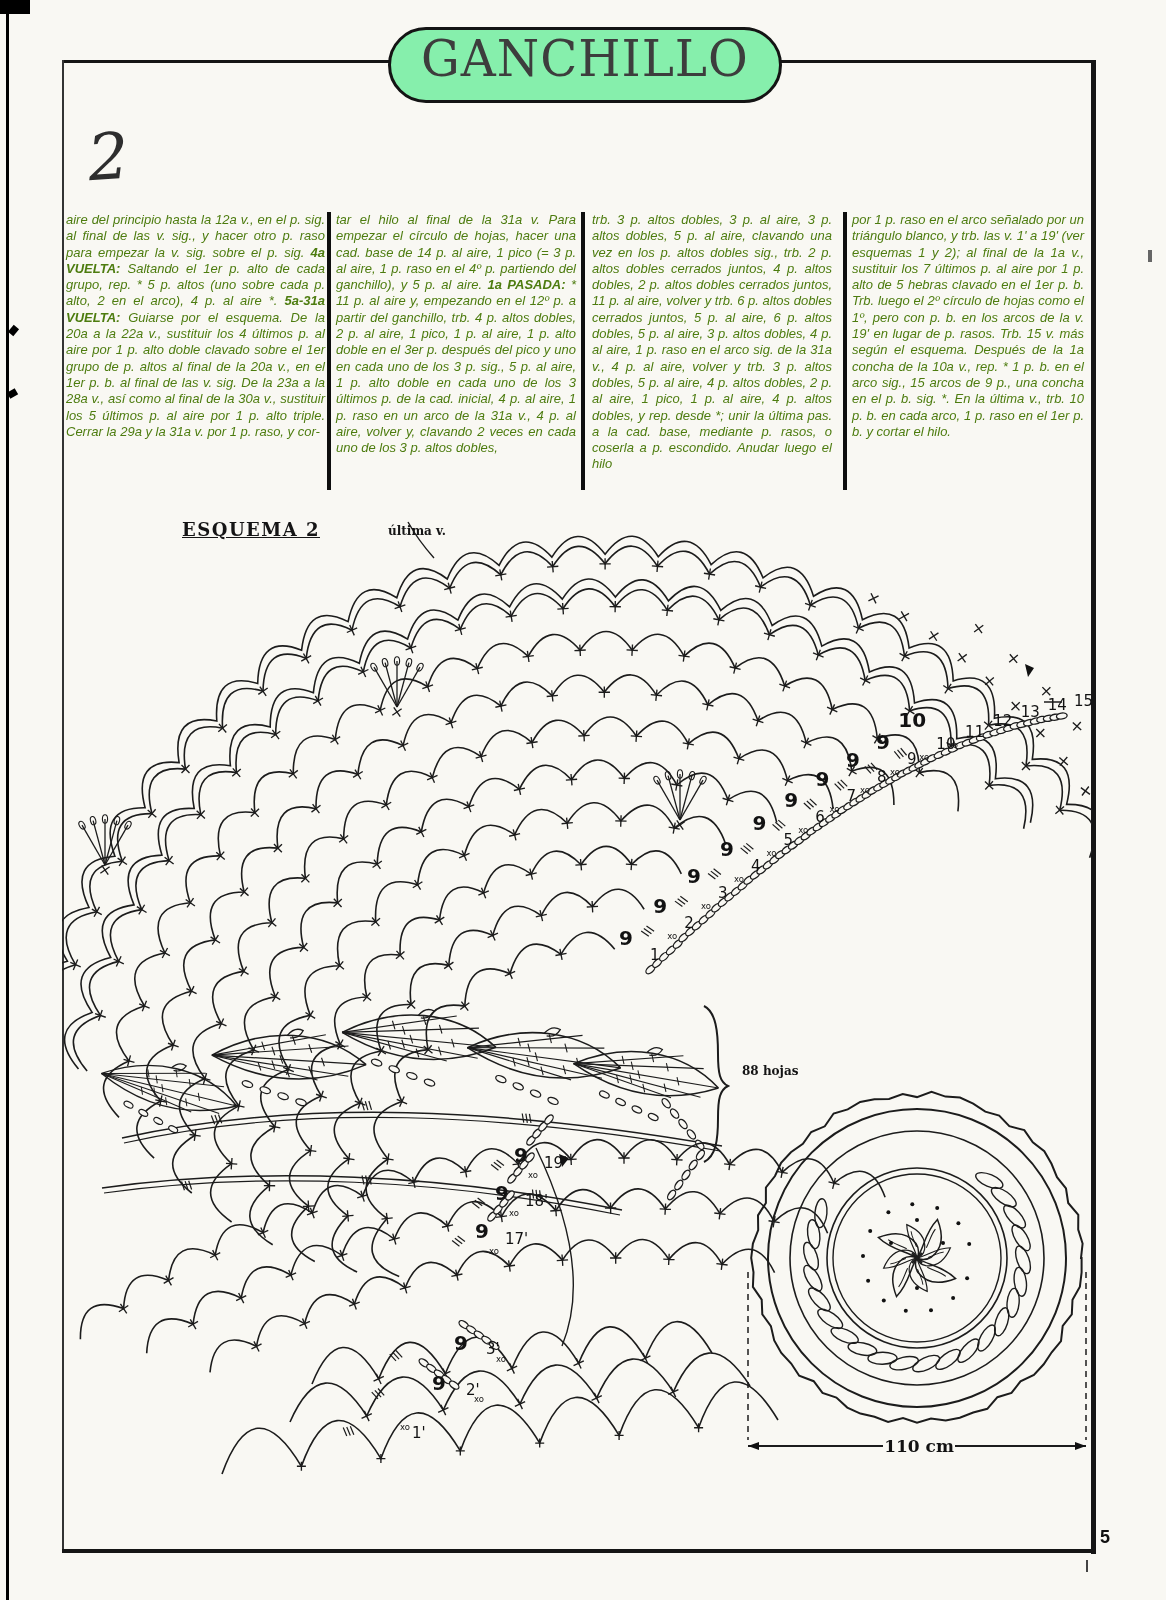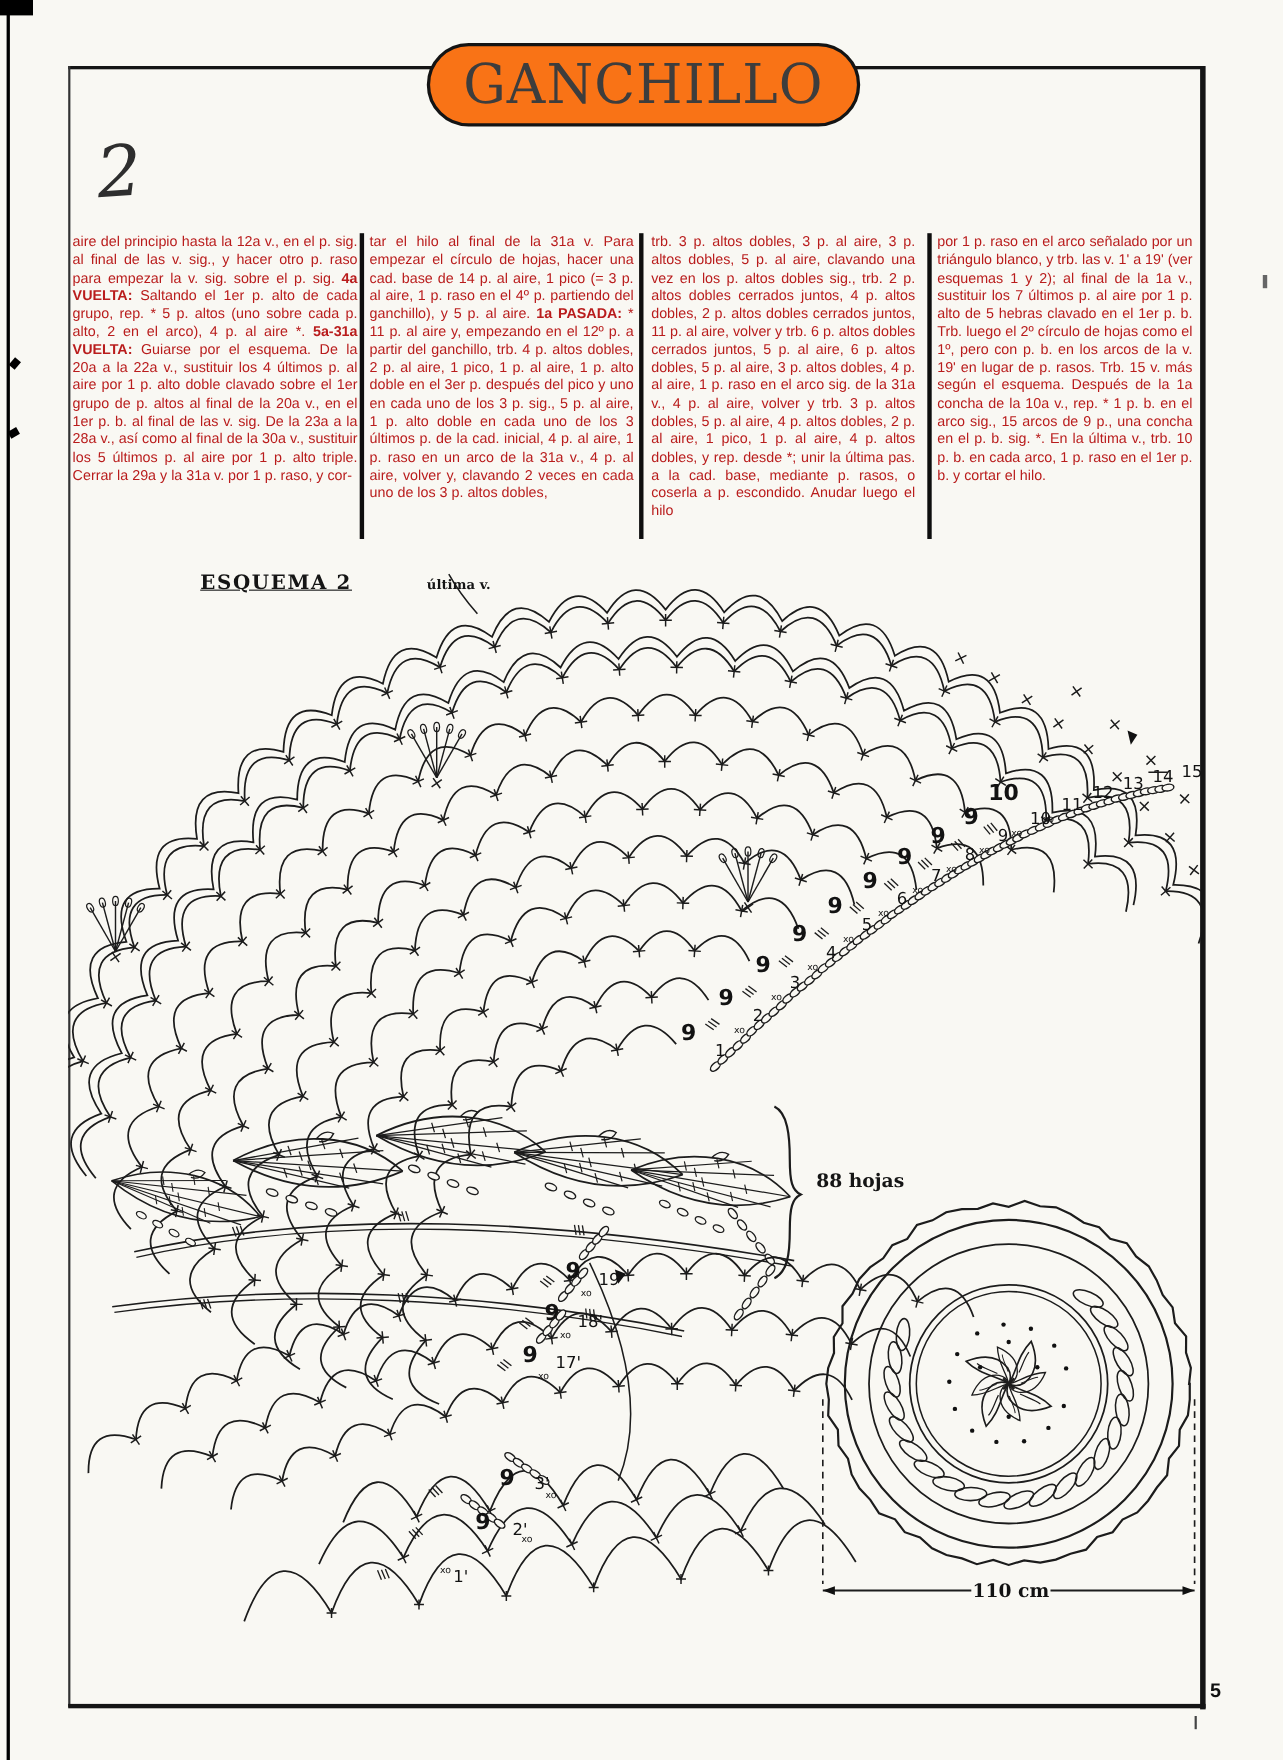--- a/index.html
+++ b/index.html
@@ -1,33 +1,33 @@
 <!DOCTYPE html>
 <html><head>
 <meta charset="utf-8">
 <style>
   html,body{margin:0;padding:0;background:#555;}
   .page{position:relative;width:1166px;height:1600px;background:#f9f8f3;overflow:hidden;
         font-family:"Liberation Sans",sans-serif;color:#181818;}
   .artifact{position:absolute;background:#000;}
   .frame-line{position:absolute;background:#151515;}
-  .masthead{position:absolute;left:388px;top:39px;width:388px;height:70px;background:#f97316;
-            border:3.5px solid #141414;border-radius:38px;display:flex;align-items:center;
+  .masthead{position:absolute;left:388px;top:27px;width:388px;height:70px;background:#86efac;
+            border:3.5px solid #141414;border-radius:38px;display:flex;
             justify-content:center;z-index:3;}
   .masthead span{font-family:"DejaVu Serif",serif;font-size:50px;letter-spacing:1px;color:#3d3d3d;
             transform:scaleX(.97);white-space:nowrap;}
   .bignum{position:absolute;left:88px;top:120px;font-family:"DejaVu Serif",serif;font-size:64px;
             font-style:italic;color:#2e2e2e;transform:rotate(-4deg);}
-  .col{position:absolute;top:212px;font-size:13px;line-height:16.3px;text-align:justify;color:#b91c1c;}
+  .col{position:absolute;top:212px;font-size:13px;line-height:16.3px;text-align:justify;color:#4d7c0f;font-style:italic;}
   .col b{font-weight:700;}
   .rule{position:absolute;top:212px;width:3.5px;height:278px;background:#0e0e0e;}
   .dlabel{position:absolute;font-family:"DejaVu Serif",serif;font-weight:700;color:#151515;z-index:4;}
   #esquema-label{left:182px;top:519px;font-size:18px;letter-spacing:1.5px;text-decoration:underline;}
   #ultima-label{left:388px;top:524px;font-size:12px;}
-  #hojas-label{left:742px;top:1064px;font-size:17px;}
+  #hojas-label{left:742px;top:1064px;font-size:12px;}
   #note-label{left:308px;top:1282px;font-size:16.5px;line-height:21px;}
   #page-number{position:absolute;left:1100px;top:1527px;font-size:18px;font-weight:700;color:#111;}
   svg{position:absolute;}
   #chart-svg{left:62px;top:498px;}
   #plate-svg{left:733px;top:1076px;}
 </style>
 </head>
 <body>
 
 <div class="page">

